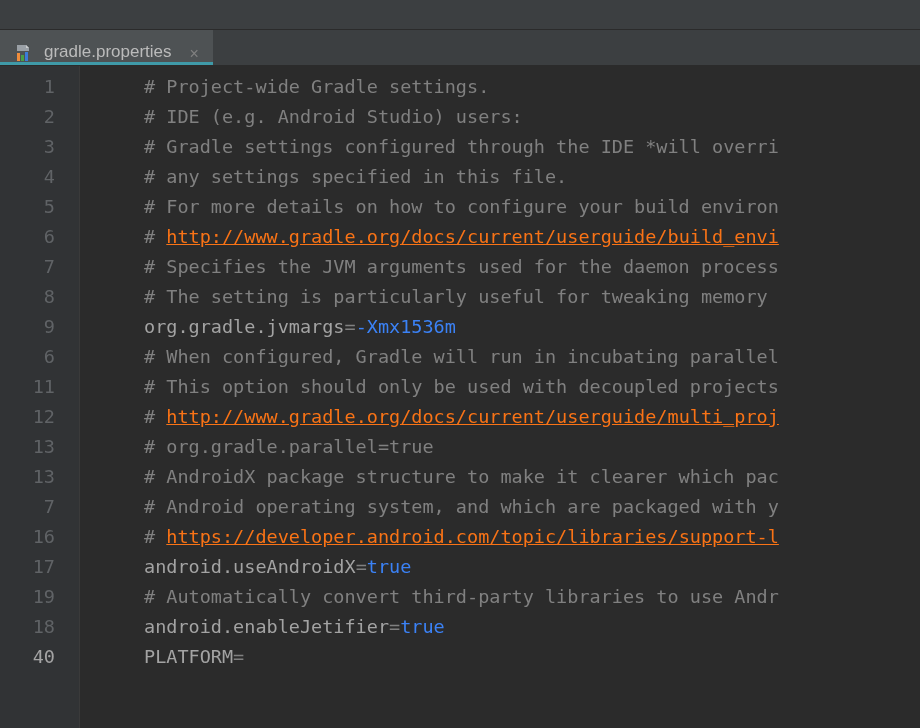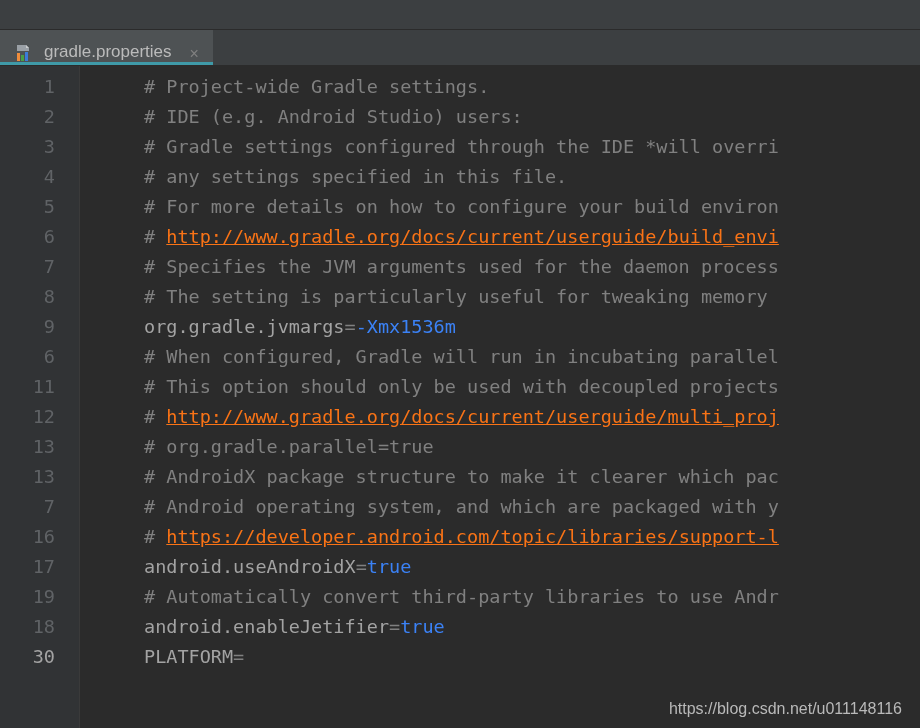--- a/index.html
+++ b/index.html
@@ -140,20 +140,19 @@
         <div class="ln">6</div>
         <div class="ln">11</div>
         <div class="ln">12</div>
         <div class="ln">13</div>
         <div class="ln">13</div>
         <div class="ln">7</div>
         <div class="ln">16</div>
         <div class="ln">17</div>
         <div class="ln">19</div>
         <div class="ln">18</div>
-        <div class="ln active">30</div>
+        <div class="ln active">40</div>
       </div>
     <div class="code" id="code"><div class="row"><span class="comment"># Project-wide Gradle settings.</span></div><div class="row"><span class="comment"># IDE (e.g. Android Studio) users:</span></div><div class="row"><span class="comment"># Gradle settings configured through the IDE *will overri</span></div><div class="row"><span class="comment"># any settings specified in this file.</span></div><div class="row"><span class="comment"># For more details on how to configure your build environ</span></div><div class="row"><span class="comment"># </span><span class="link">http://www.gradle.org/docs/current/userguide/build_envi</span></div><div class="row"><span class="comment"># Specifies the JVM arguments used for the daemon process</span></div><div class="row"><span class="comment"># The setting is particularly useful for tweaking memory </span></div><div class="row"><span class="key">org.gradle.jvmargs</span><span class="eq">=</span><span class="val">-Xmx1536m</span></div><div class="row"><span class="comment"># When configured, Gradle will run in incubating parallel</span></div><div class="row"><span class="comment"># This option should only be used with decoupled projects</span></div><div class="row"><span class="comment"># </span><span class="link">http://www.gradle.org/docs/current/userguide/multi_proj</span></div><div class="row"><span class="comment"># org.gradle.parallel=true</span></div><div class="row"><span class="comment"># AndroidX package structure to make it clearer which pac</span></div><div class="row"><span class="comment"># Android operating system, and which are packaged with y</span></div><div class="row"><span class="comment"># </span><span class="link">https://developer.android.com/topic/libraries/support-l</span></div><div class="row"><span class="key">android.useAndroidX</span><span class="eq">=</span><span class="val">true</span></div><div class="row"><span class="comment"># Automatically convert third-party libraries to use Andr</span></div><div class="row"><span class="key">android.enableJetifier</span><span class="eq">=</span><span class="val">true</span></div><div class="row"><span class="key">PLATFORM</span><span class="eq">=</span></div></div>
   </div>
 
-  <div class="footer">https://blog.csdn.net/u011148116</div>
 
 </div>
 
 </body></html>

